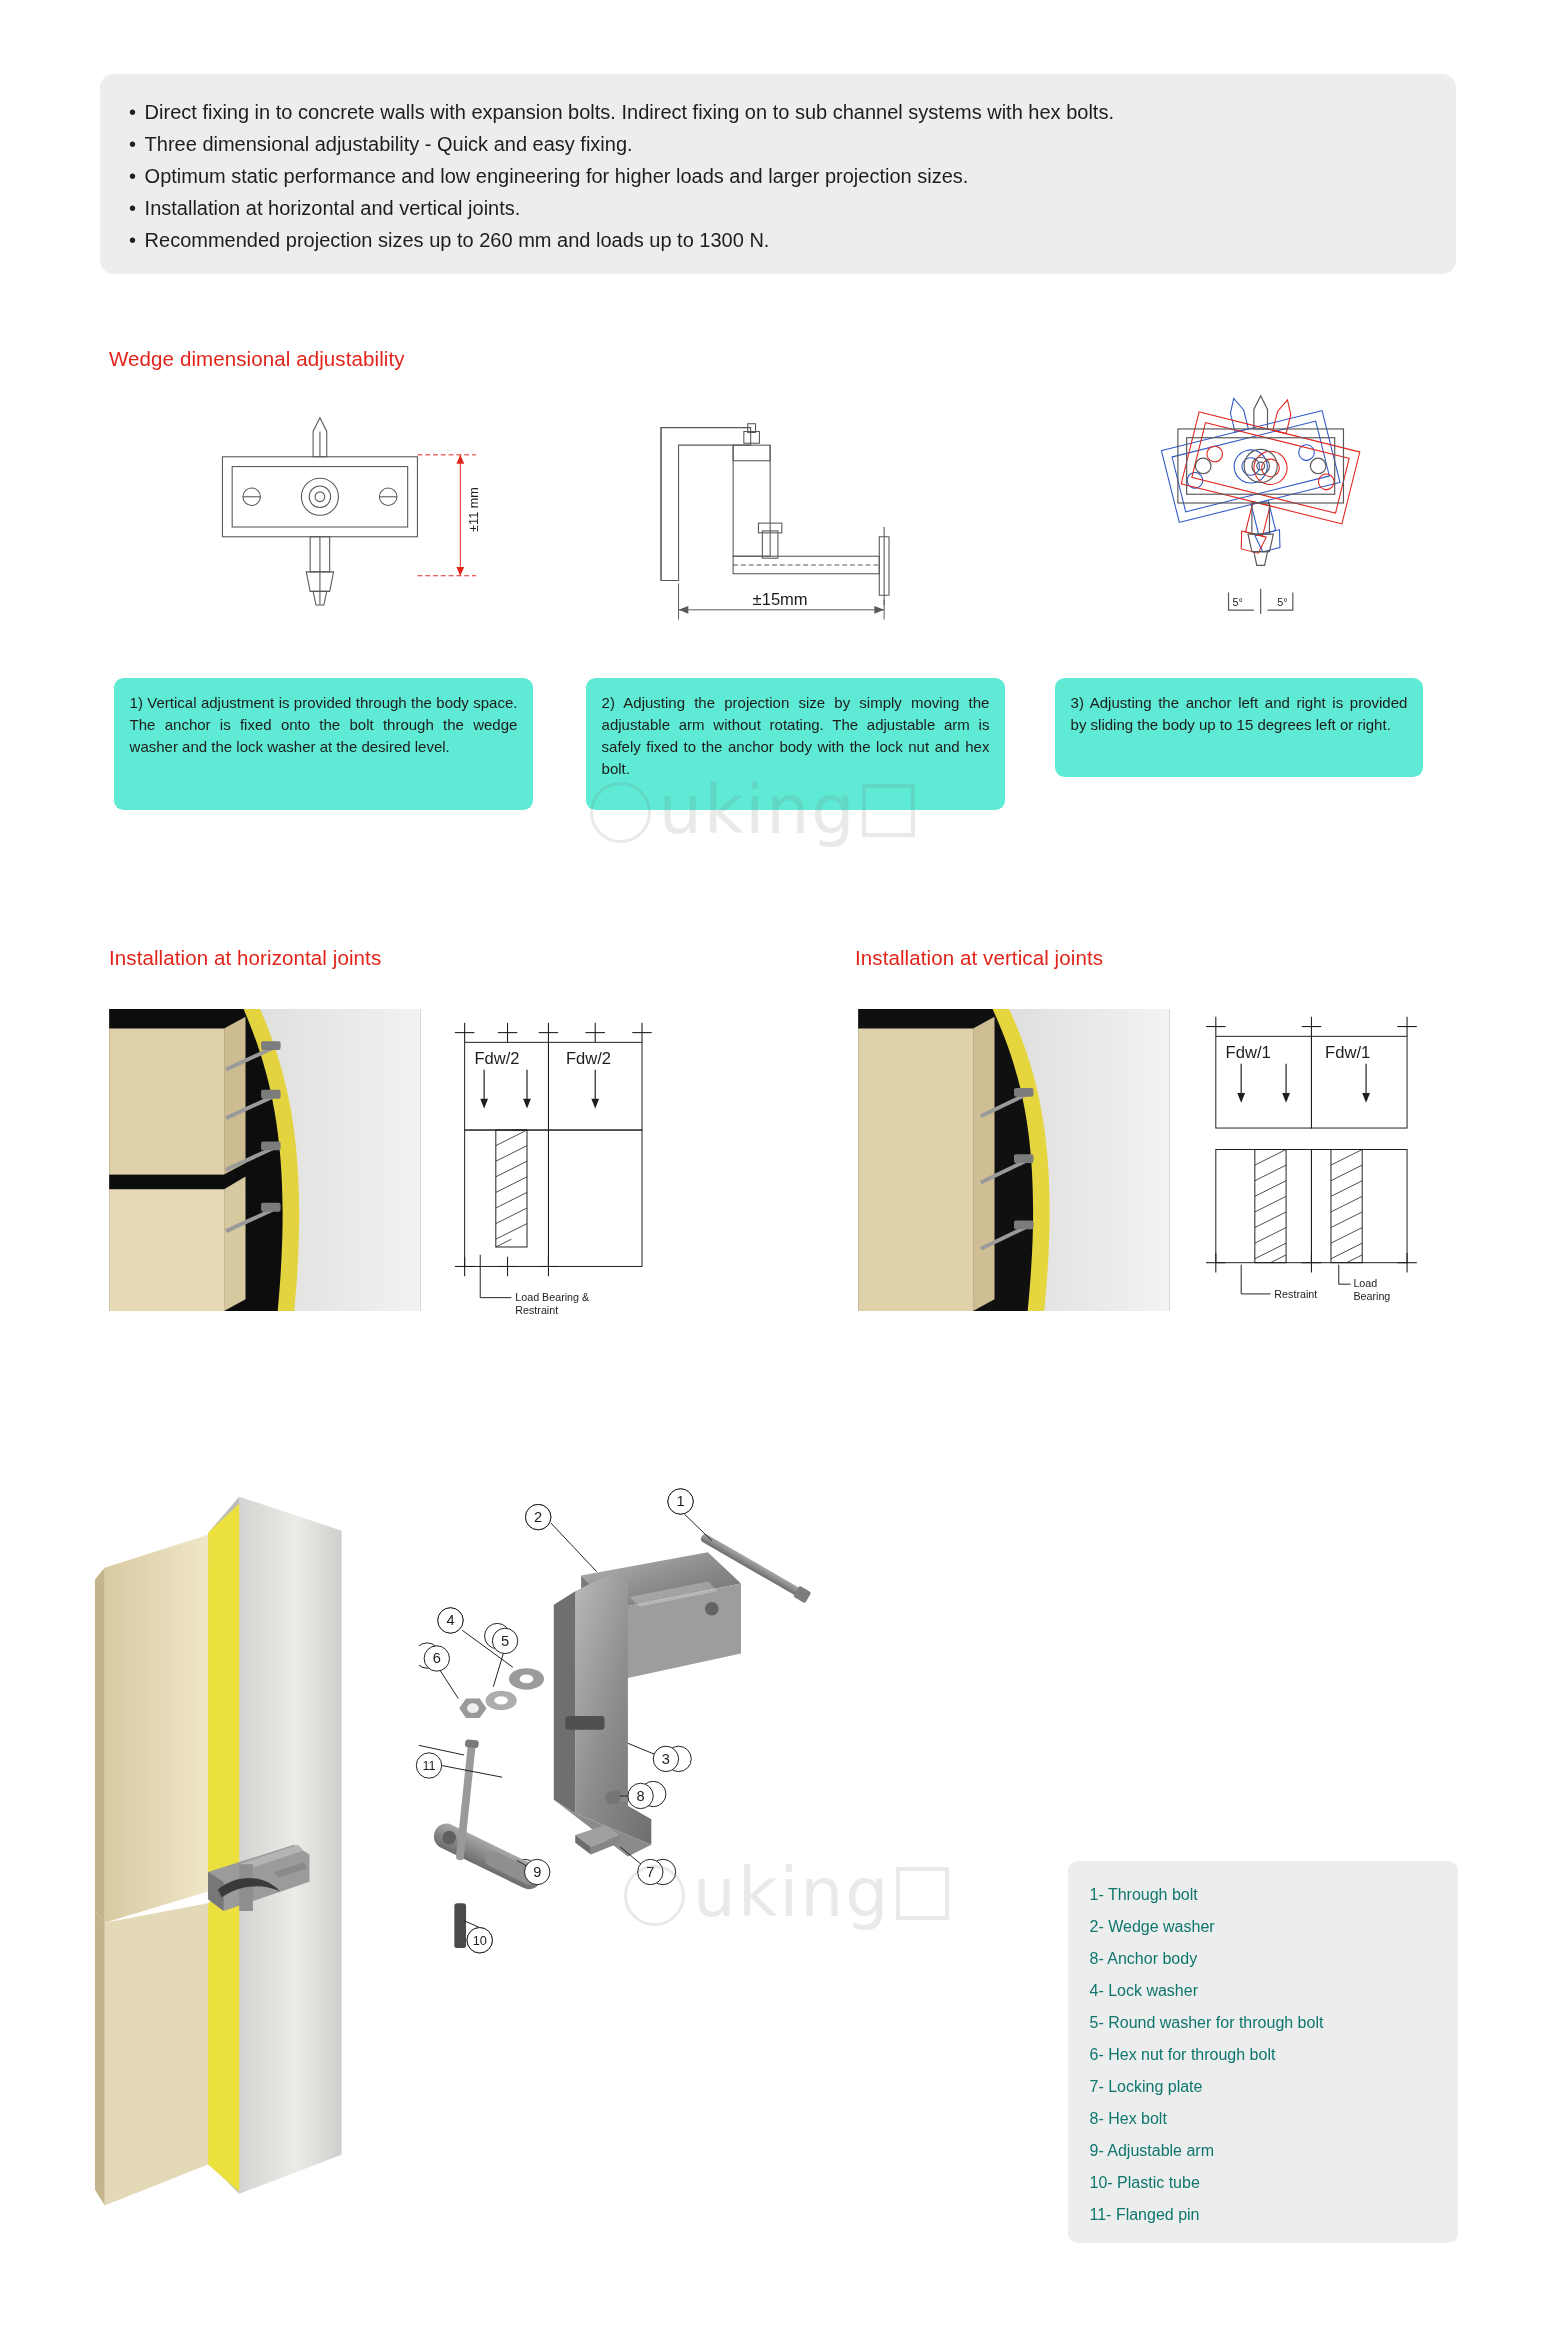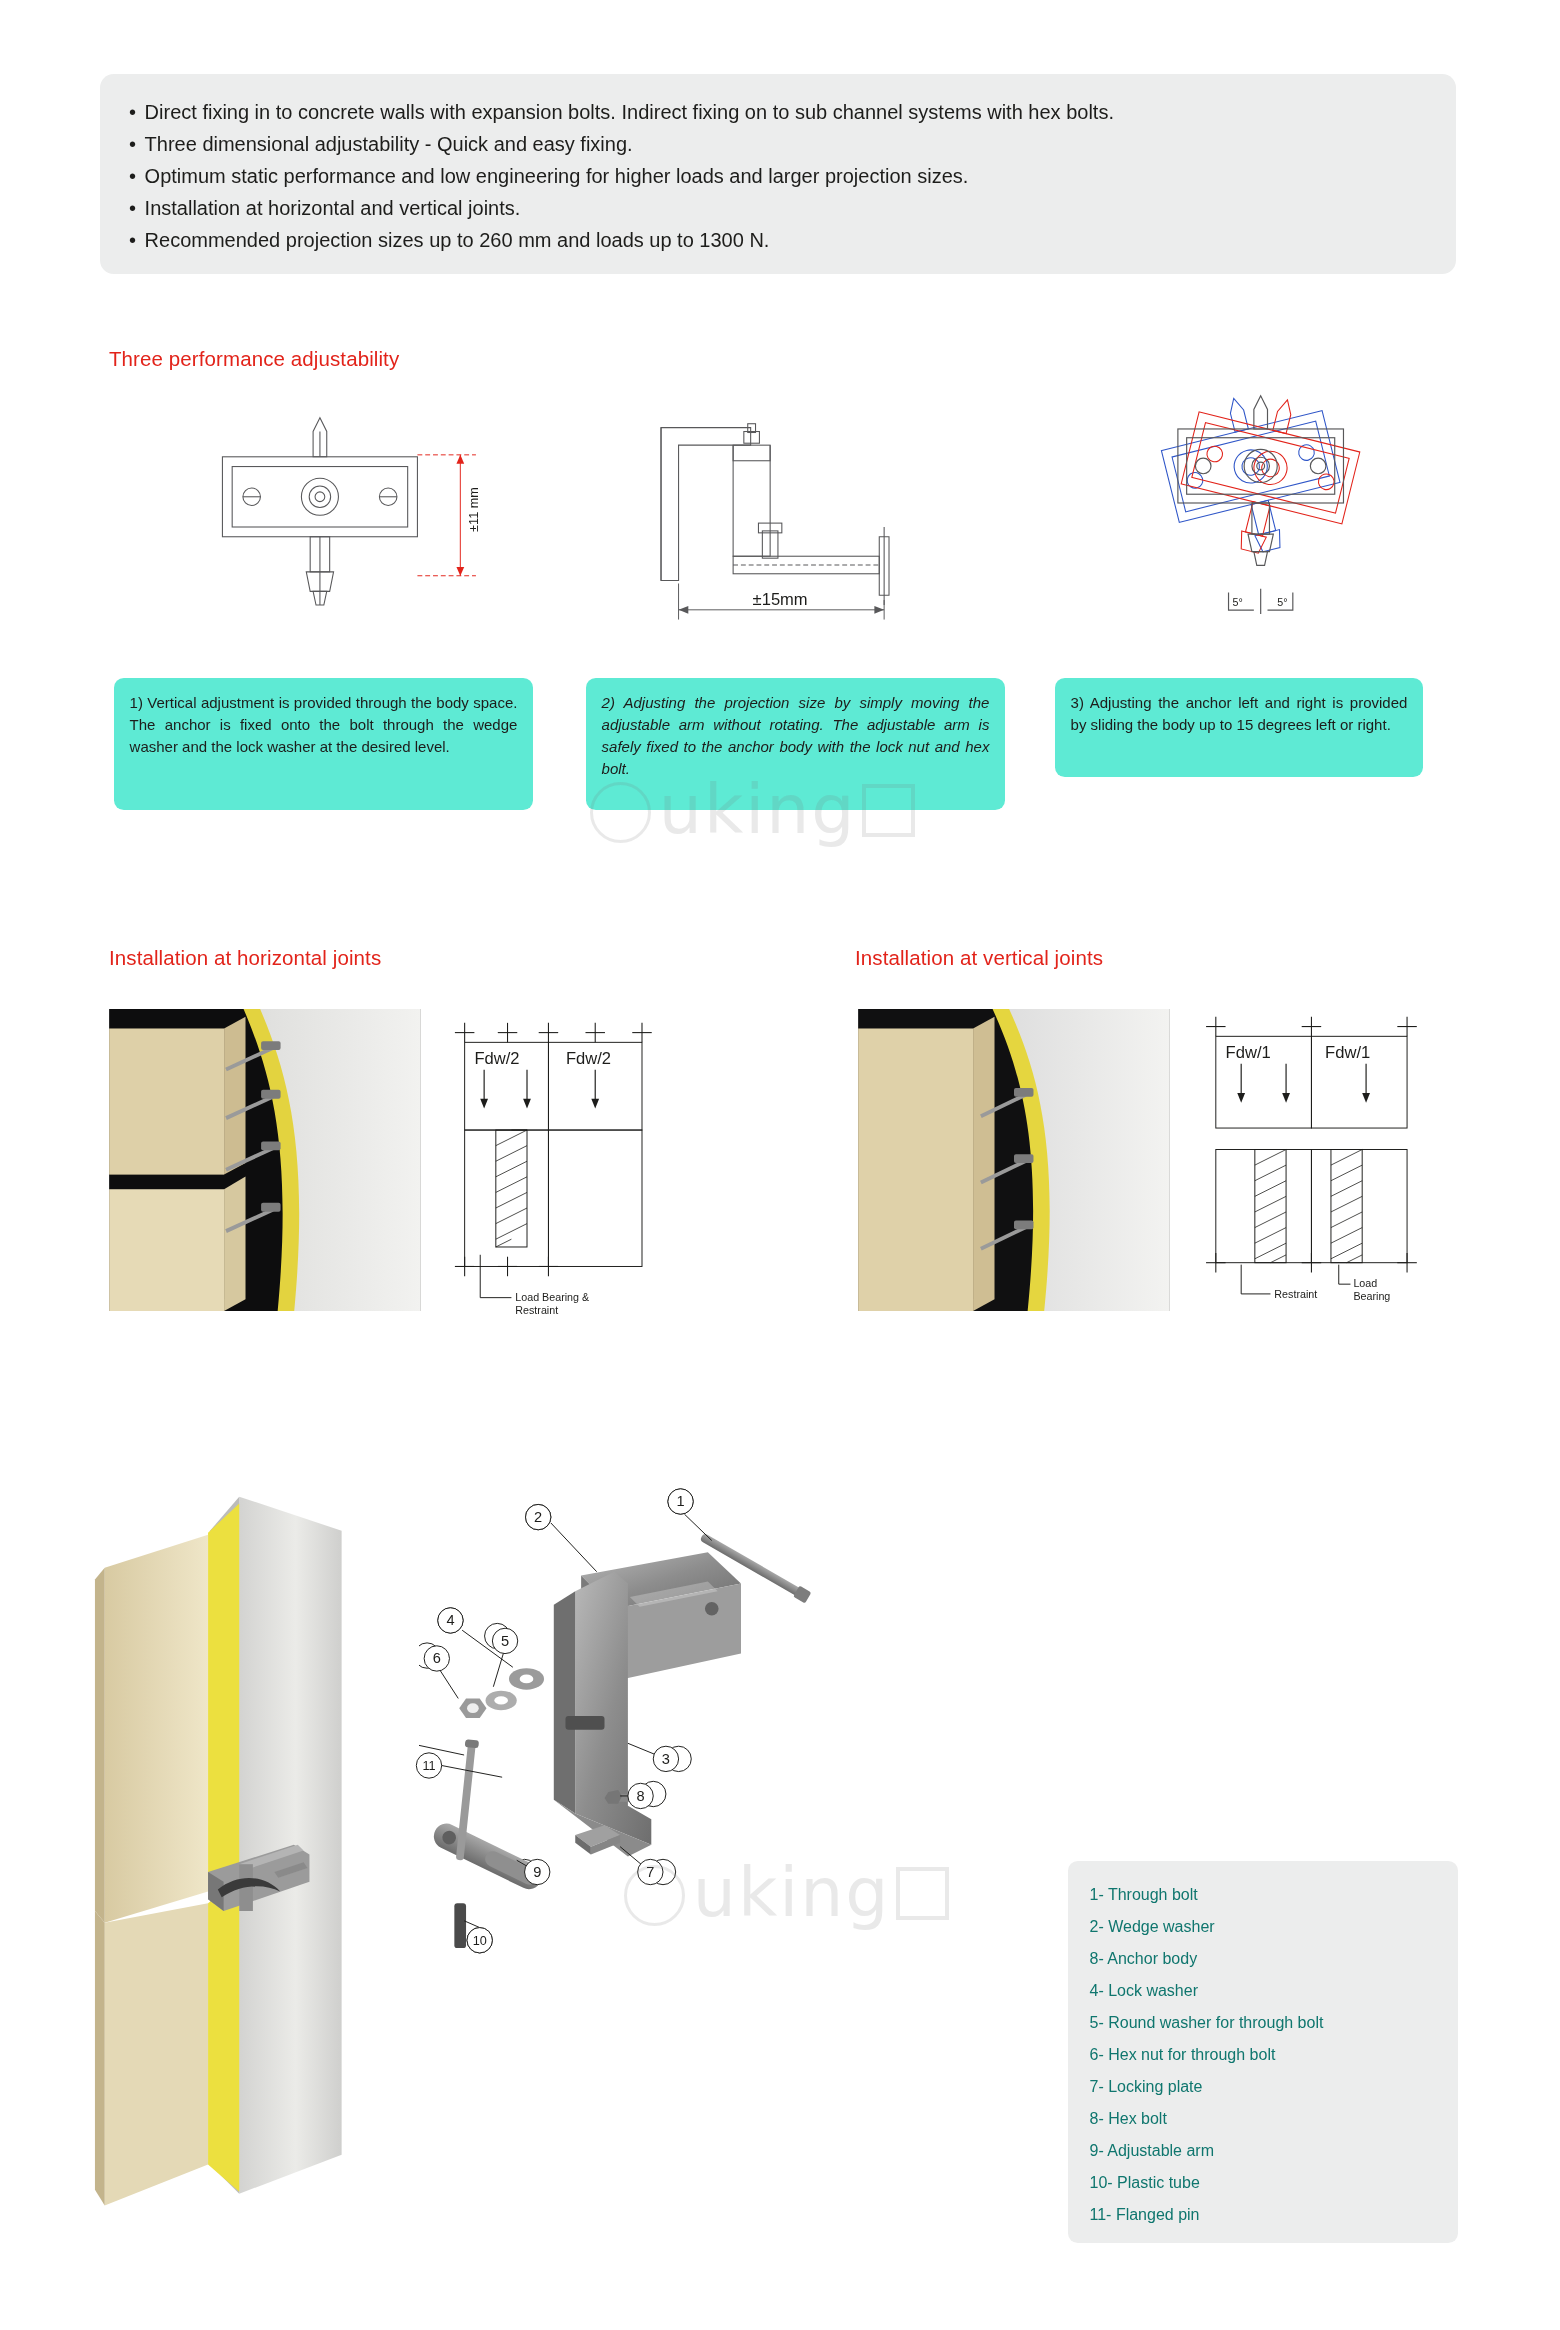--- a/index.html
+++ b/index.html
@@ -61,21 +61,21 @@
     background: #5eead4;
     border-radius: 9.8px;
     box-sizing: border-box;
     padding: 13.7px 15.6px 9.8px 15.6px;
     font-size: 15px;
     line-height: 22px;
     color: #1d1d1b;
     text-align: justify;
   }
   #cap1 { left: 114px; top: 678px; width: 419px; height: 132px; }
-  #cap2 { left: 586px; top: 678px; width: 419px; height: 132px; font-style: italic; }
+  #cap2 { left: 586px; top: 678px; width: 419px; height: 132px; }
   #cap3 { left: 1055px; top: 678px; width: 368px; height: 99px; }
 
   
   .photo {
     position: absolute;
     overflow: hidden;
   }
   .photo svg, .diagram-box svg { display: block; }
 
   
@@ -133,21 +133,21 @@
 <body>
 
 <div class="bullet-panel">
   <div class="bullet-line"><span class="dot">•</span><span>Direct fixing in to concrete walls with expansion bolts. Indirect fixing on to sub channel systems with hex bolts.</span></div>
   <div class="bullet-line"><span class="dot">•</span><span>Three dimensional adjustability - Quick and easy fixing.</span></div>
   <div class="bullet-line"><span class="dot">•</span><span>Optimum static performance and low engineering for higher loads and larger projection sizes.</span></div>
   <div class="bullet-line"><span class="dot">•</span><span>Installation at horizontal and vertical joints.</span></div>
   <div class="bullet-line"><span class="dot">•</span><span>Recommended projection sizes up to 260 mm and loads up to 1300 N.</span></div>
 </div>
 
-<div class="section-title" id="title-3d">Three performance adjustability</div>
+<div class="section-title" id="title-3d">Wedge dimensional adjustability</div>
 <div class="section-title" id="title-horiz">Installation at horizontal joints</div>
 <div class="section-title" id="title-vert">Installation at vertical joints</div>
 
 <div class="diagram-box" style="left:195px; top:410px; width:322px; height:234px;">
 <svg width="322" height="234" viewBox="0 0 330 240">
   <g stroke="#58585a" fill="none" stroke-width="1.1">
 
     <rect x="28" y="48" width="200" height="82"></rect>
     <rect x="38" y="58" width="180" height="62"></rect>
 

